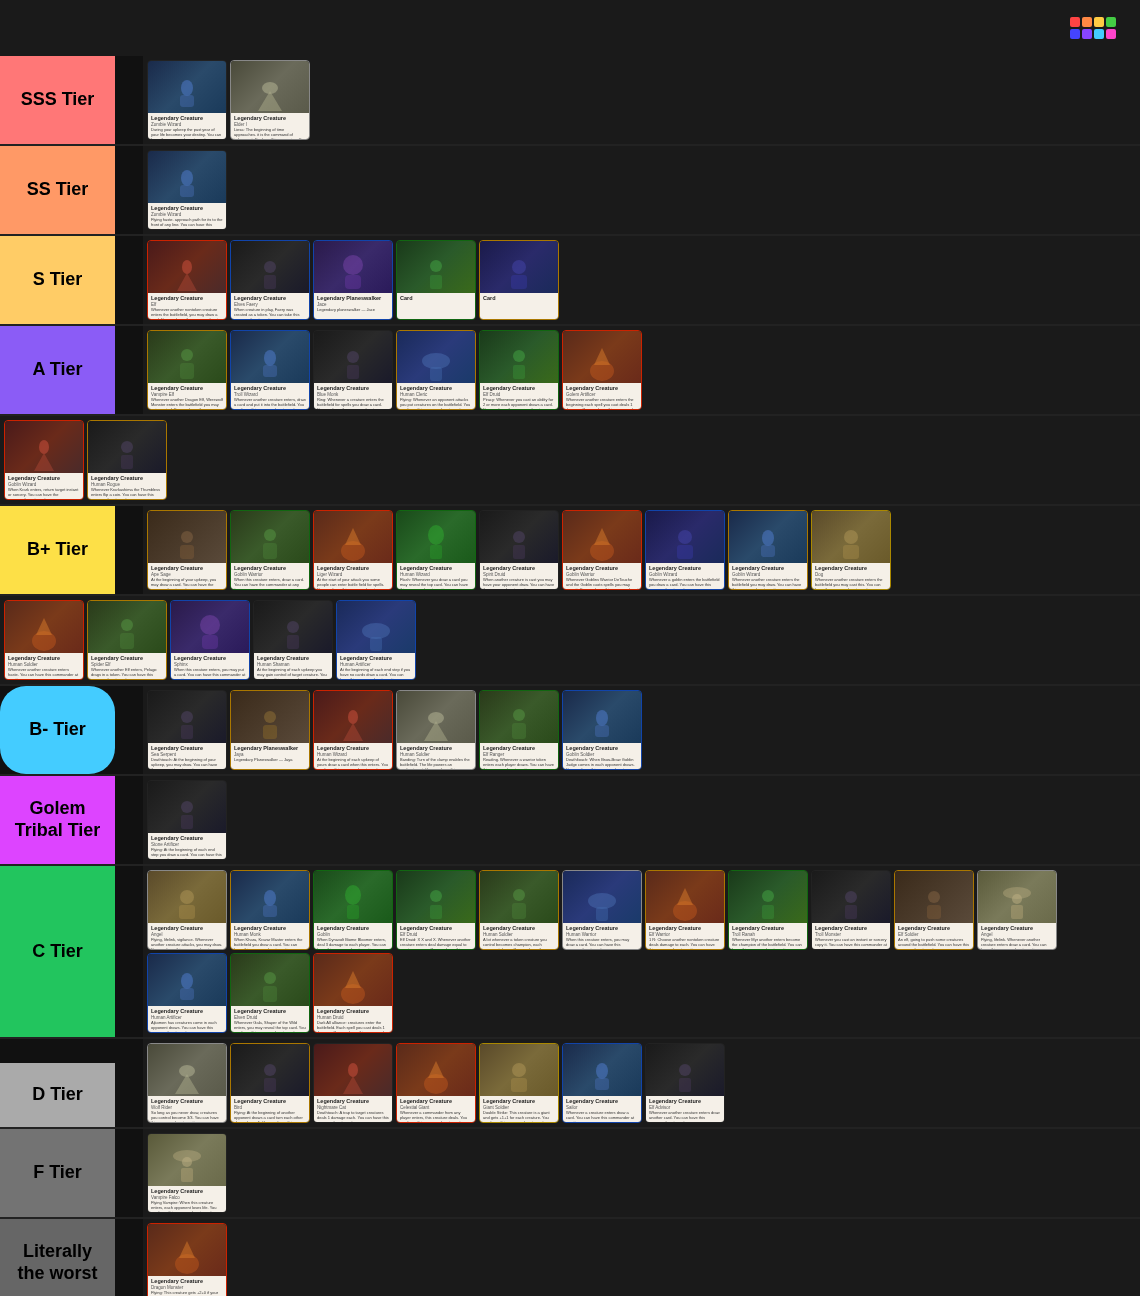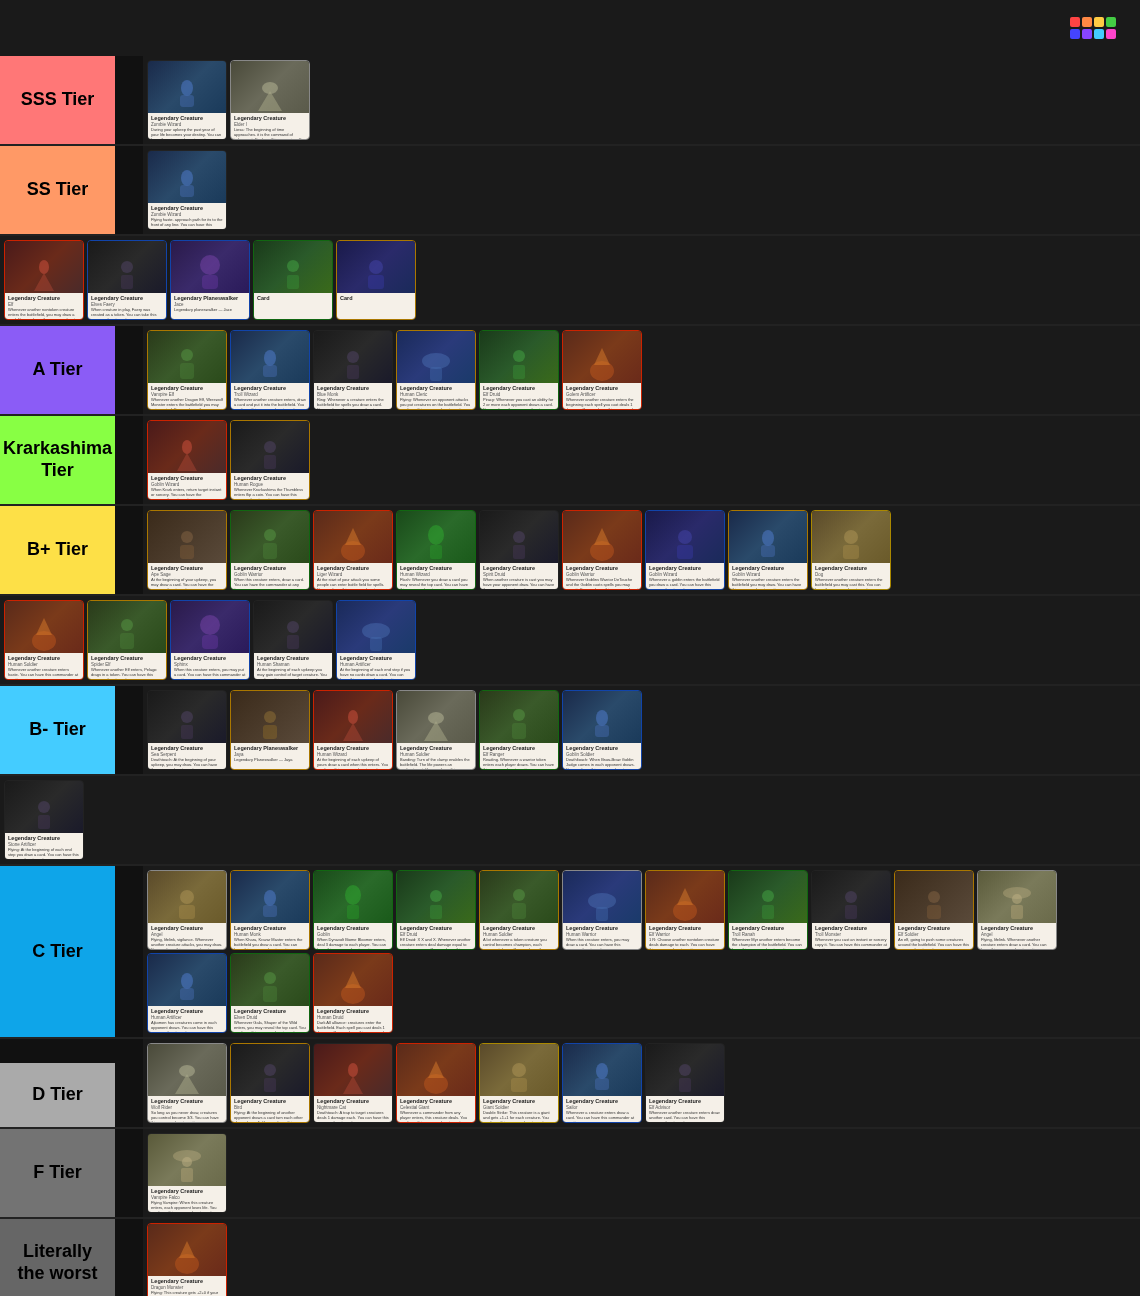--- a/index.html
+++ b/index.html
@@ -227,20 +227,21 @@
         <div class="card-text-area">
           <div class="card-title">Legendary Creature</div>
           <div class="card-subtitle">Zombie Wizard</div>
           <div class="card-body">Flying haste. approach path for its to the front of any line. You can have this commander at any time.</div>
         </div>
       </div>
     </div>
       </div>
     </div>
     <div class="tier-row">
+      <div class="tier-label" style="background: rgb(255, 204, 102);">S Tier</div>
       <div class="tier-content">
     <div class="card border-red">
       <div class="card-inner">
         <div class="card-art art-red">
           <div class="art-figure"><svg width="40" height="40" viewBox="0 0 40 40">
                   <ellipse cx="20" cy="14" rx="5" ry="7" fill="rgba(255,100,80,0.5)"></ellipse>
                   <polygon points="20,20 10,38 30,38" fill="rgba(200,80,60,0.5)"></polygon>
                 </svg></div>
         </div>
         <div class="card-text-area">
@@ -401,21 +402,20 @@
         <div class="card-text-area">
           <div class="card-title">Legendary Creature</div>
           <div class="card-subtitle">Golem Artificer</div>
           <div class="card-body">Whenever another creature enters the beginning each spell you cast deals 1 damage. You can have this commander at any time.</div>
         </div>
       </div>
     </div>
       </div>
     </div>
     <div class="tier-row">
-      <div class="tier-label" style="background: rgb(136, 255, 68);">Krarkashima Tier</div>
       <div class="tier-content">
     <div class="card border-red">
       <div class="card-inner">
         <div class="card-art art-red">
           <div class="art-figure"><svg width="40" height="40" viewBox="0 0 40 40">
                   <ellipse cx="20" cy="14" rx="5" ry="7" fill="rgba(255,100,80,0.5)"></ellipse>
                   <polygon points="20,20 10,38 30,38" fill="rgba(200,80,60,0.5)"></polygon>
                 </svg></div>
         </div>
         <div class="card-text-area">
@@ -655,21 +655,21 @@
         <div class="card-text-area">
           <div class="card-title">Legendary Creature</div>
           <div class="card-subtitle">Human Artificer</div>
           <div class="card-body">At the beginning of each end step if you have no cards draw a card. You can have this commander at any time.</div>
         </div>
       </div>
     </div>
       </div>
     </div>
     <div class="tier-row">
-      <div class="tier-label" style="background: rgb(68, 204, 255);">B- Tier</div>
+      <div class="tier-label" style="background: rgb(68, 204, 255); border-radius: 26px;">B- Tier</div>
       <div class="tier-content">
     <div class="card border-black">
       <div class="card-inner">
         <div class="card-art art-dark">
           <div class="art-figure"><svg width="40" height="40" viewBox="0 0 40 40">
                   <circle cx="20" cy="14" r="6" fill="rgba(100,80,130,0.5)"></circle>
                   <rect x="14" y="22" width="12" height="14" rx="2" fill="rgba(80,60,100,0.5)"></rect>
                 </svg></div>
         </div>
         <div class="card-text-area">
@@ -750,40 +750,41 @@
         <div class="card-text-area">
           <div class="card-title">Legendary Creature</div>
           <div class="card-subtitle">Goblin Soldier</div>
           <div class="card-body">Deathltouch: When Braw-Braw Goblin Judge comes in each opponent draws. You can have this commander at any time.</div>
         </div>
       </div>
     </div>
       </div>
     </div>
     <div class="tier-row">
+      <div class="tier-label" style="background: rgb(221, 68, 255);">Golem Tribal Tier</div>
       <div class="tier-content">
     <div class="card border-black">
       <div class="card-inner">
         <div class="card-art art-dark">
           <div class="art-figure"><svg width="40" height="40" viewBox="0 0 40 40">
                   <circle cx="20" cy="14" r="6" fill="rgba(100,80,130,0.5)"></circle>
                   <rect x="14" y="22" width="12" height="14" rx="2" fill="rgba(80,60,100,0.5)"></rect>
                 </svg></div>
         </div>
         <div class="card-text-area">
           <div class="card-title">Legendary Creature</div>
           <div class="card-subtitle">Stone Artificer</div>
           <div class="card-body">Flying: At the beginning of each end step you draw a card. You can have this commander at any time.</div>
         </div>
       </div>
     </div>
       </div>
     </div>
     <div class="tier-row">
-      <div class="tier-label" style="background: #0ea5e9;">C Tier</div>
+      <div class="tier-label" style="background: #22c55e;">C Tier</div>
       <div class="tier-content">
     <div class="card border-white">
       <div class="card-inner">
         <div class="card-art art-sand">
           <div class="art-figure"><svg width="40" height="40" viewBox="0 0 40 40">
                   <circle cx="20" cy="14" r="7" fill="rgba(200,170,100,0.5)"></circle>
                   <rect x="12" y="22" width="16" height="14" rx="3" fill="rgba(180,150,80,0.5)"></rect>
                 </svg></div>
         </div>
         <div class="card-text-area">

